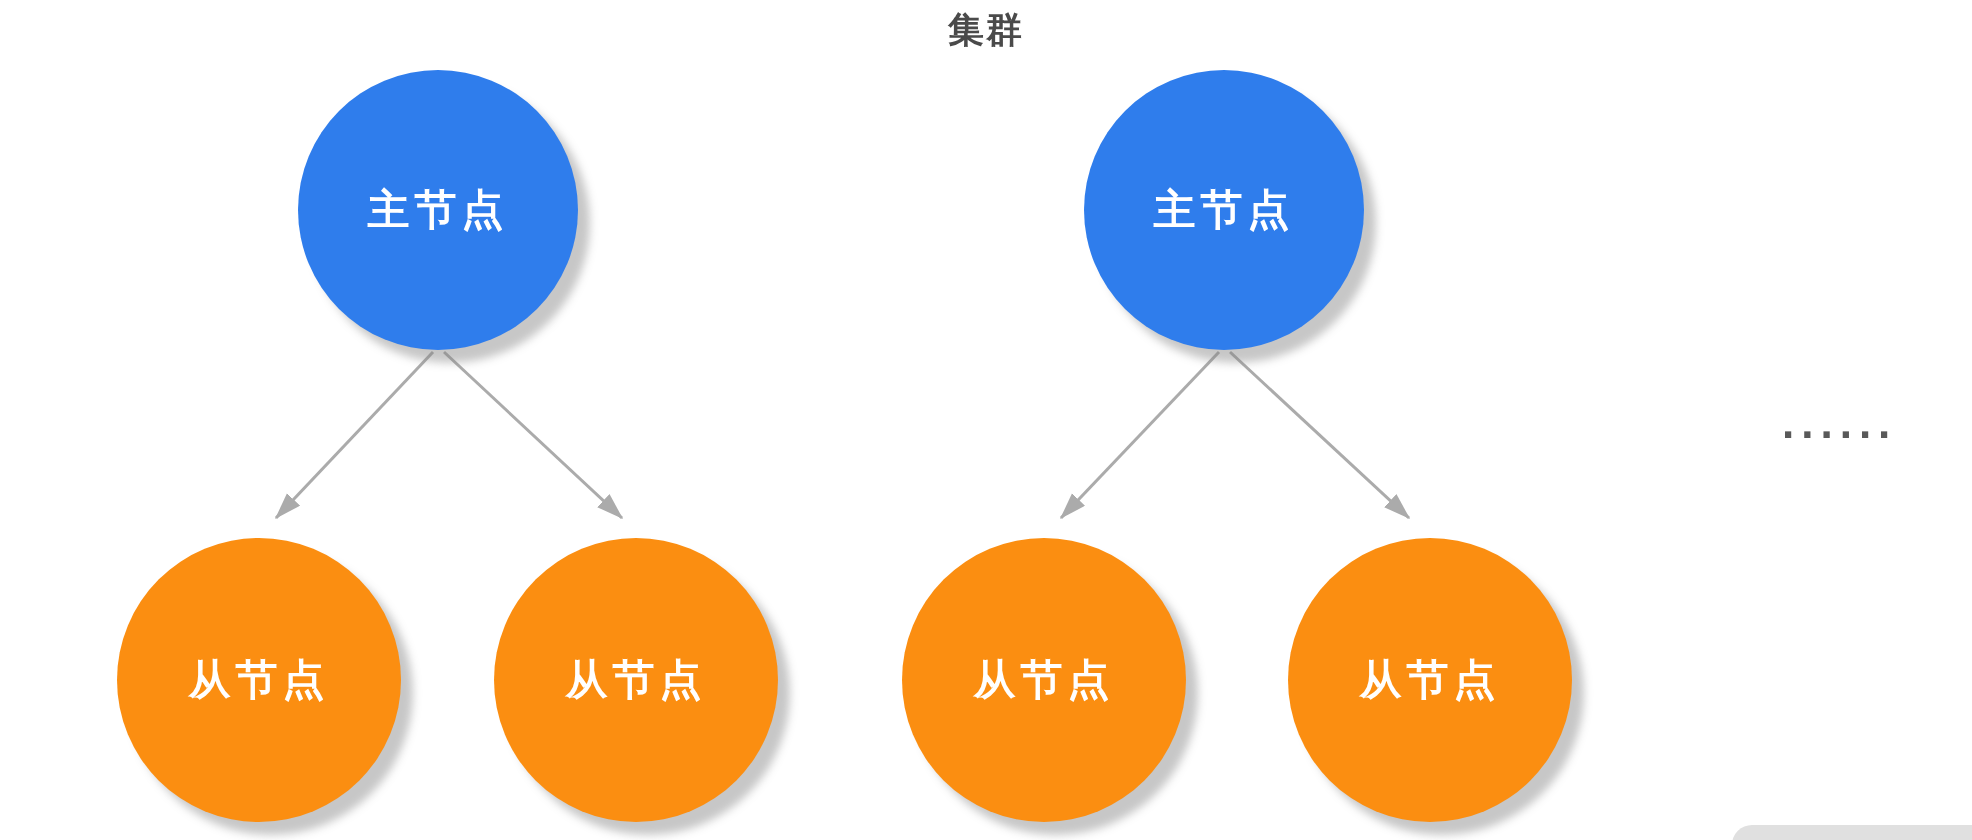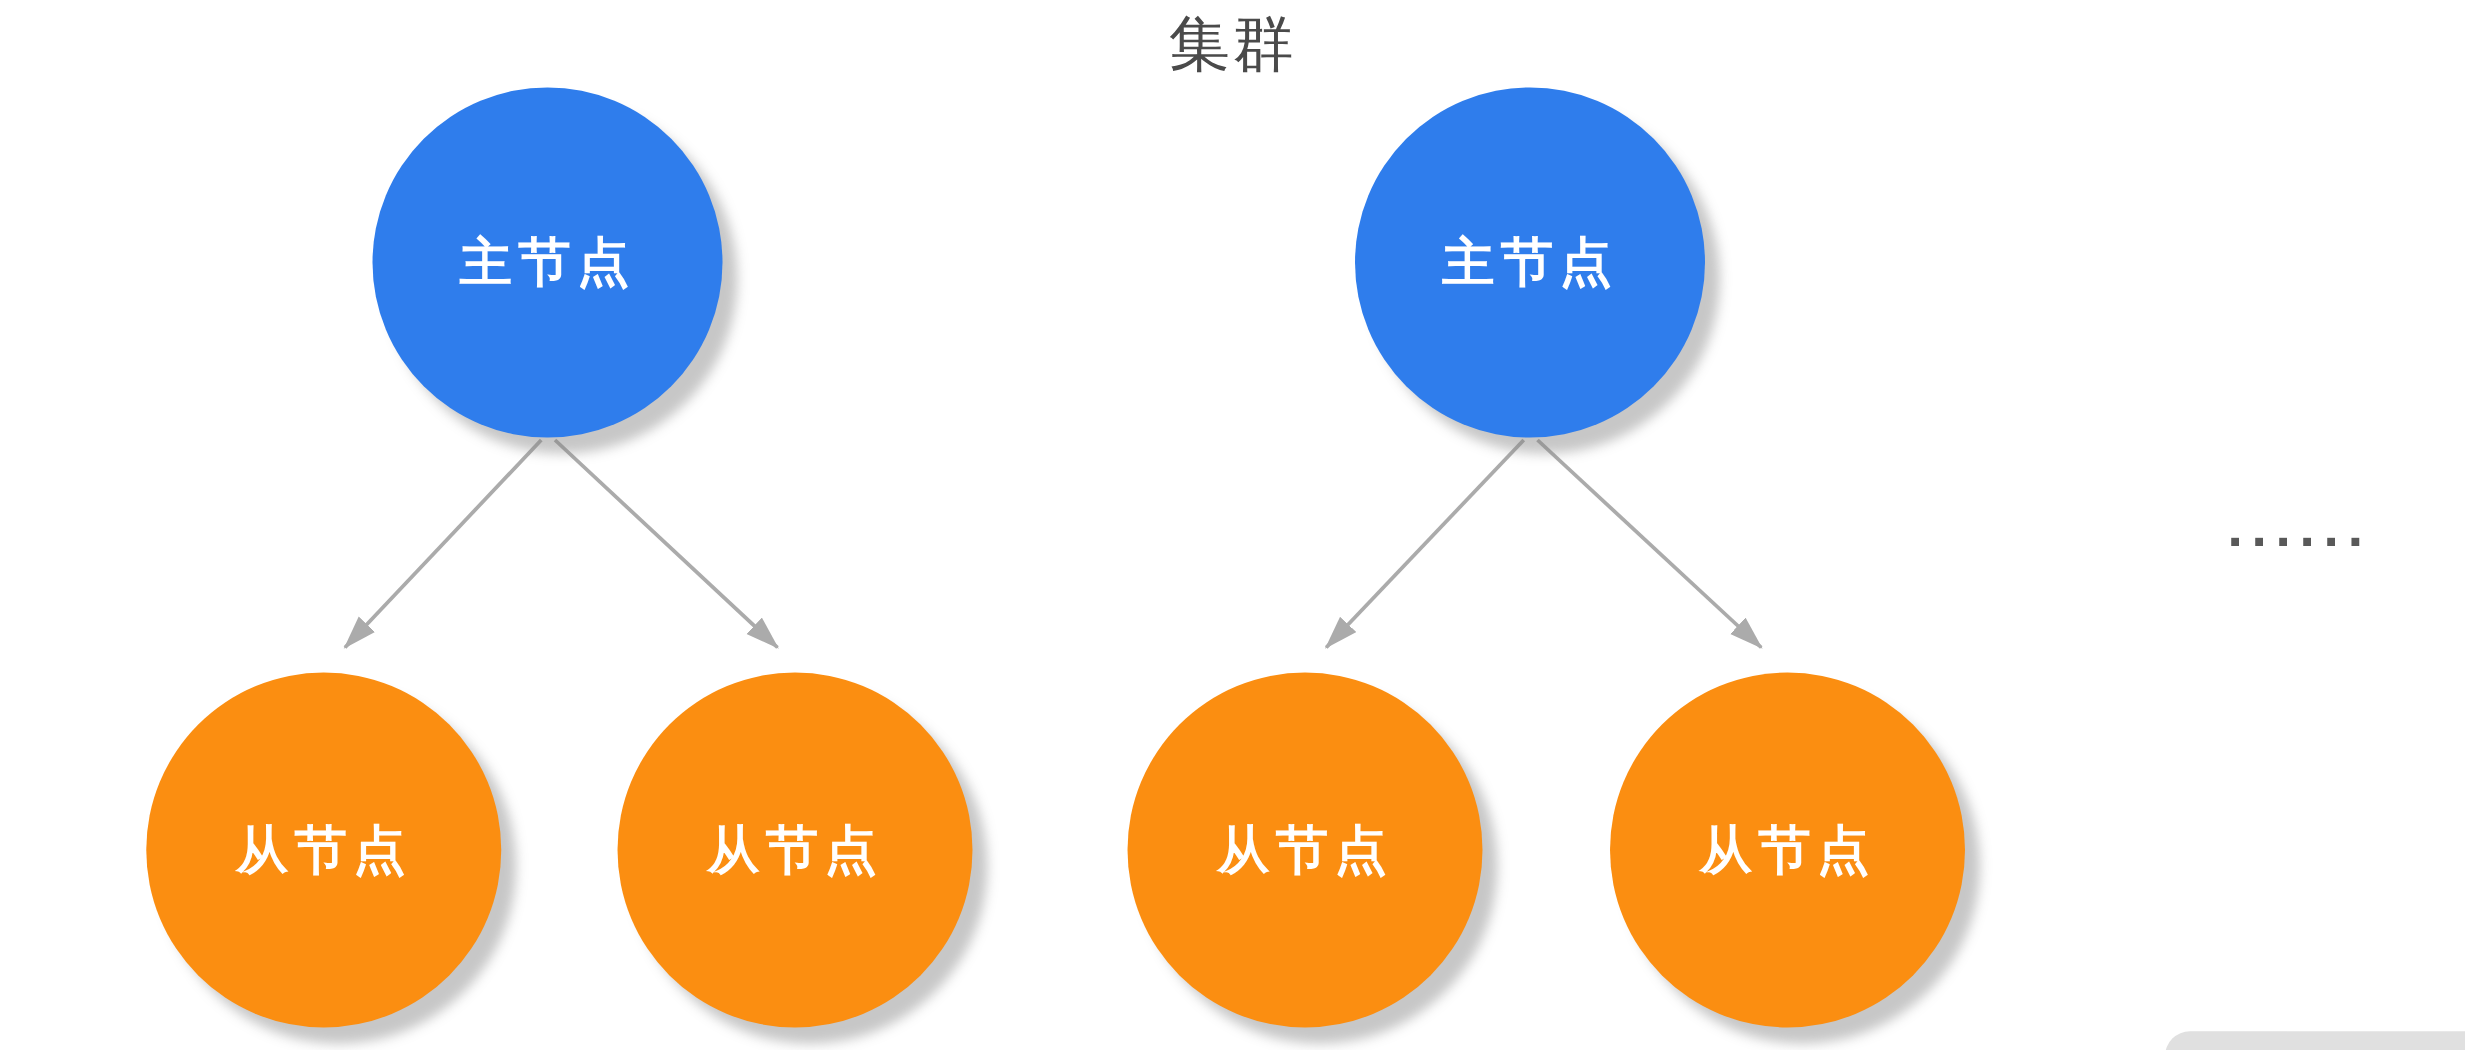--- a/index.html
+++ b/index.html
@@ -9,23 +9,23 @@
     height: 840px;
     background: #ffffff;
     overflow: hidden;
     font-family: "Liberation Sans", "DejaVu Sans", sans-serif;
   }
   .title {
     position: absolute;
     top: 10px;
     left: 50%;
     transform: translateX(-50%);
-    font-size: 49px;
+    font-size: 36px;
     line-height: 1.1;
-    font-weight: 400;
+    font-weight: 700;
     color: var(--title-text, #4a4a4a);
     letter-spacing: 2px;
     white-space: nowrap;
     text-align: right;
   }
   .arrows {
     position: absolute;
     left: 0; top: 0;
     width: 1972px; height: 840px;
     pointer-events: none;

